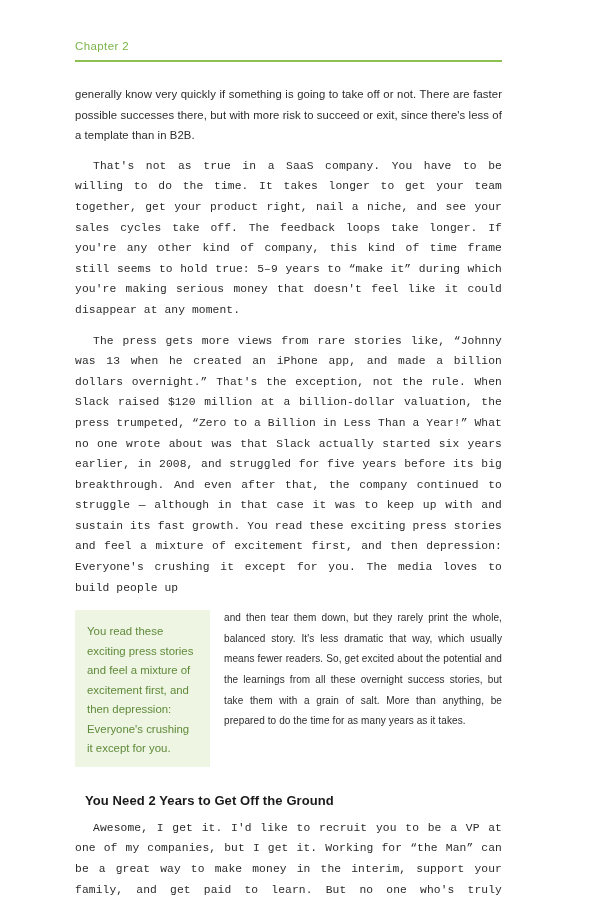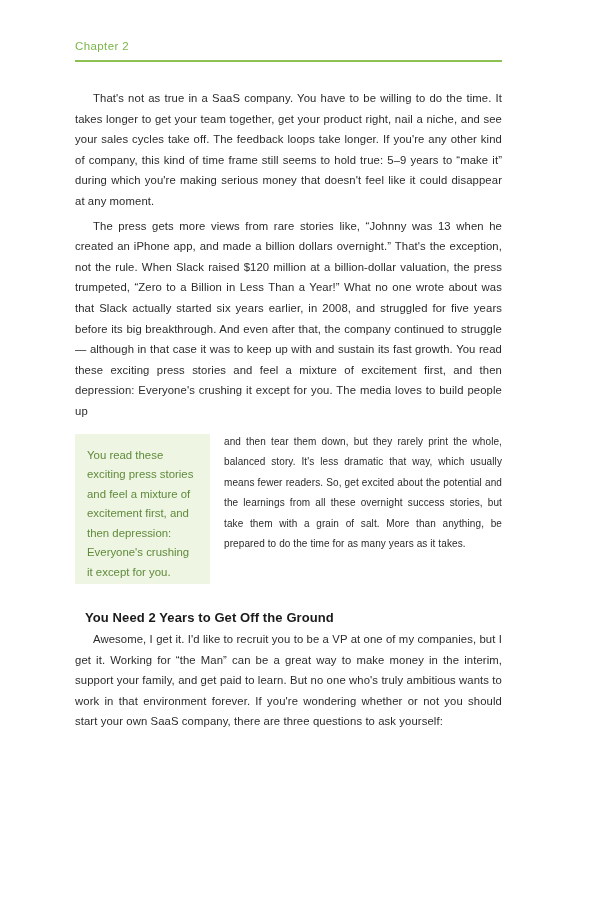--- a/index.html
+++ b/index.html
@@ -49,35 +49,36 @@
     text-align: justify;
     margin: 0 0 0 0;
     color: #2b2b2b;
     letter-spacing: 0.1px;
   }
   p.first {
     text-indent: 0;
   }
   p.indent {
     text-indent: 18px;
-    margin-top: 4px;
+    margin-top: 10px;
+    font-family: Liberation Mono, monospace;
   }
   .wrap-block {
     margin-top: 10px;
     overflow: hidden;
   }
   .pullquote {
     float: left;
     width: 135px;
     box-sizing: border-box;
     background: #eef5e3;
     color: #5f8a3a;
     font-size: 11.4px;
     line-height: 19.5px;
-    padding: 12px 12px 2px 12px;
+    padding: 12px 12px 8px 12px;
     margin: 2px 14px 4px 0;
     border-radius: 1px;
   }
   .wrap-text {
     font-size: 10px;
     line-height: 20.6px;
     text-align: justify;
     color: #2b2b2b;
     letter-spacing: 0.1px;
   }
@@ -99,20 +100,21 @@
 
 <div class="page">
 
   <div class="header">
     <div class="chapter-label">Chapter 2</div>
     <div class="header-rule"></div>
   </div>
 
   <div class="content">
 
+    <p class="body-par first">generally know very quickly if something is going to take off or not. There are faster possible successes there, but with more risk to succeed or exit, since there's less of a template than in B2B.</p>
 
     <p class="body-par indent">That's not as true in a SaaS company. You have to be willing to do the time. It takes longer to get your team together, get your product right, nail a niche, and see your sales cycles take off. The feedback loops take longer. If you're any other kind of company, this kind of time frame still seems to hold true: 5–9 years to “make it” during which you're making serious money that doesn't feel like it could disappear at any moment.</p>
 
     <p class="body-par indent">The press gets more views from rare stories like, “Johnny was 13 when he created an iPhone app, and made a billion dollars overnight.” That's the exception, not the rule. When Slack raised $120 million at a billion-dollar valuation, the press trumpeted, “Zero to a Billion in Less Than a Year!” What no one wrote about was that Slack actually started six years earlier, in 2008, and struggled for five years before its big breakthrough. And even after that, the company continued to struggle — although in that case it was to keep up with and sustain its fast growth. You read these exciting press stories and feel a mixture of excitement first, and then depression: Everyone's crushing it except for you. The media loves to build people up</p>
 
     <div class="wrap-block clearfix">
       <div class="pullquote">You read these exciting press stories and feel a mixture of excitement first, and then depression: Everyone's crushing it except for you.</div>
       <div class="wrap-text">and then tear them down, but they rarely print the whole, balanced story. It's less dramatic that way, which usually means fewer readers. So, get excited about the potential and the learnings from all these overnight success stories, but take them with a grain of salt. More than anything, be prepared to do the time for as many years as it takes.</div>
     </div>
 

